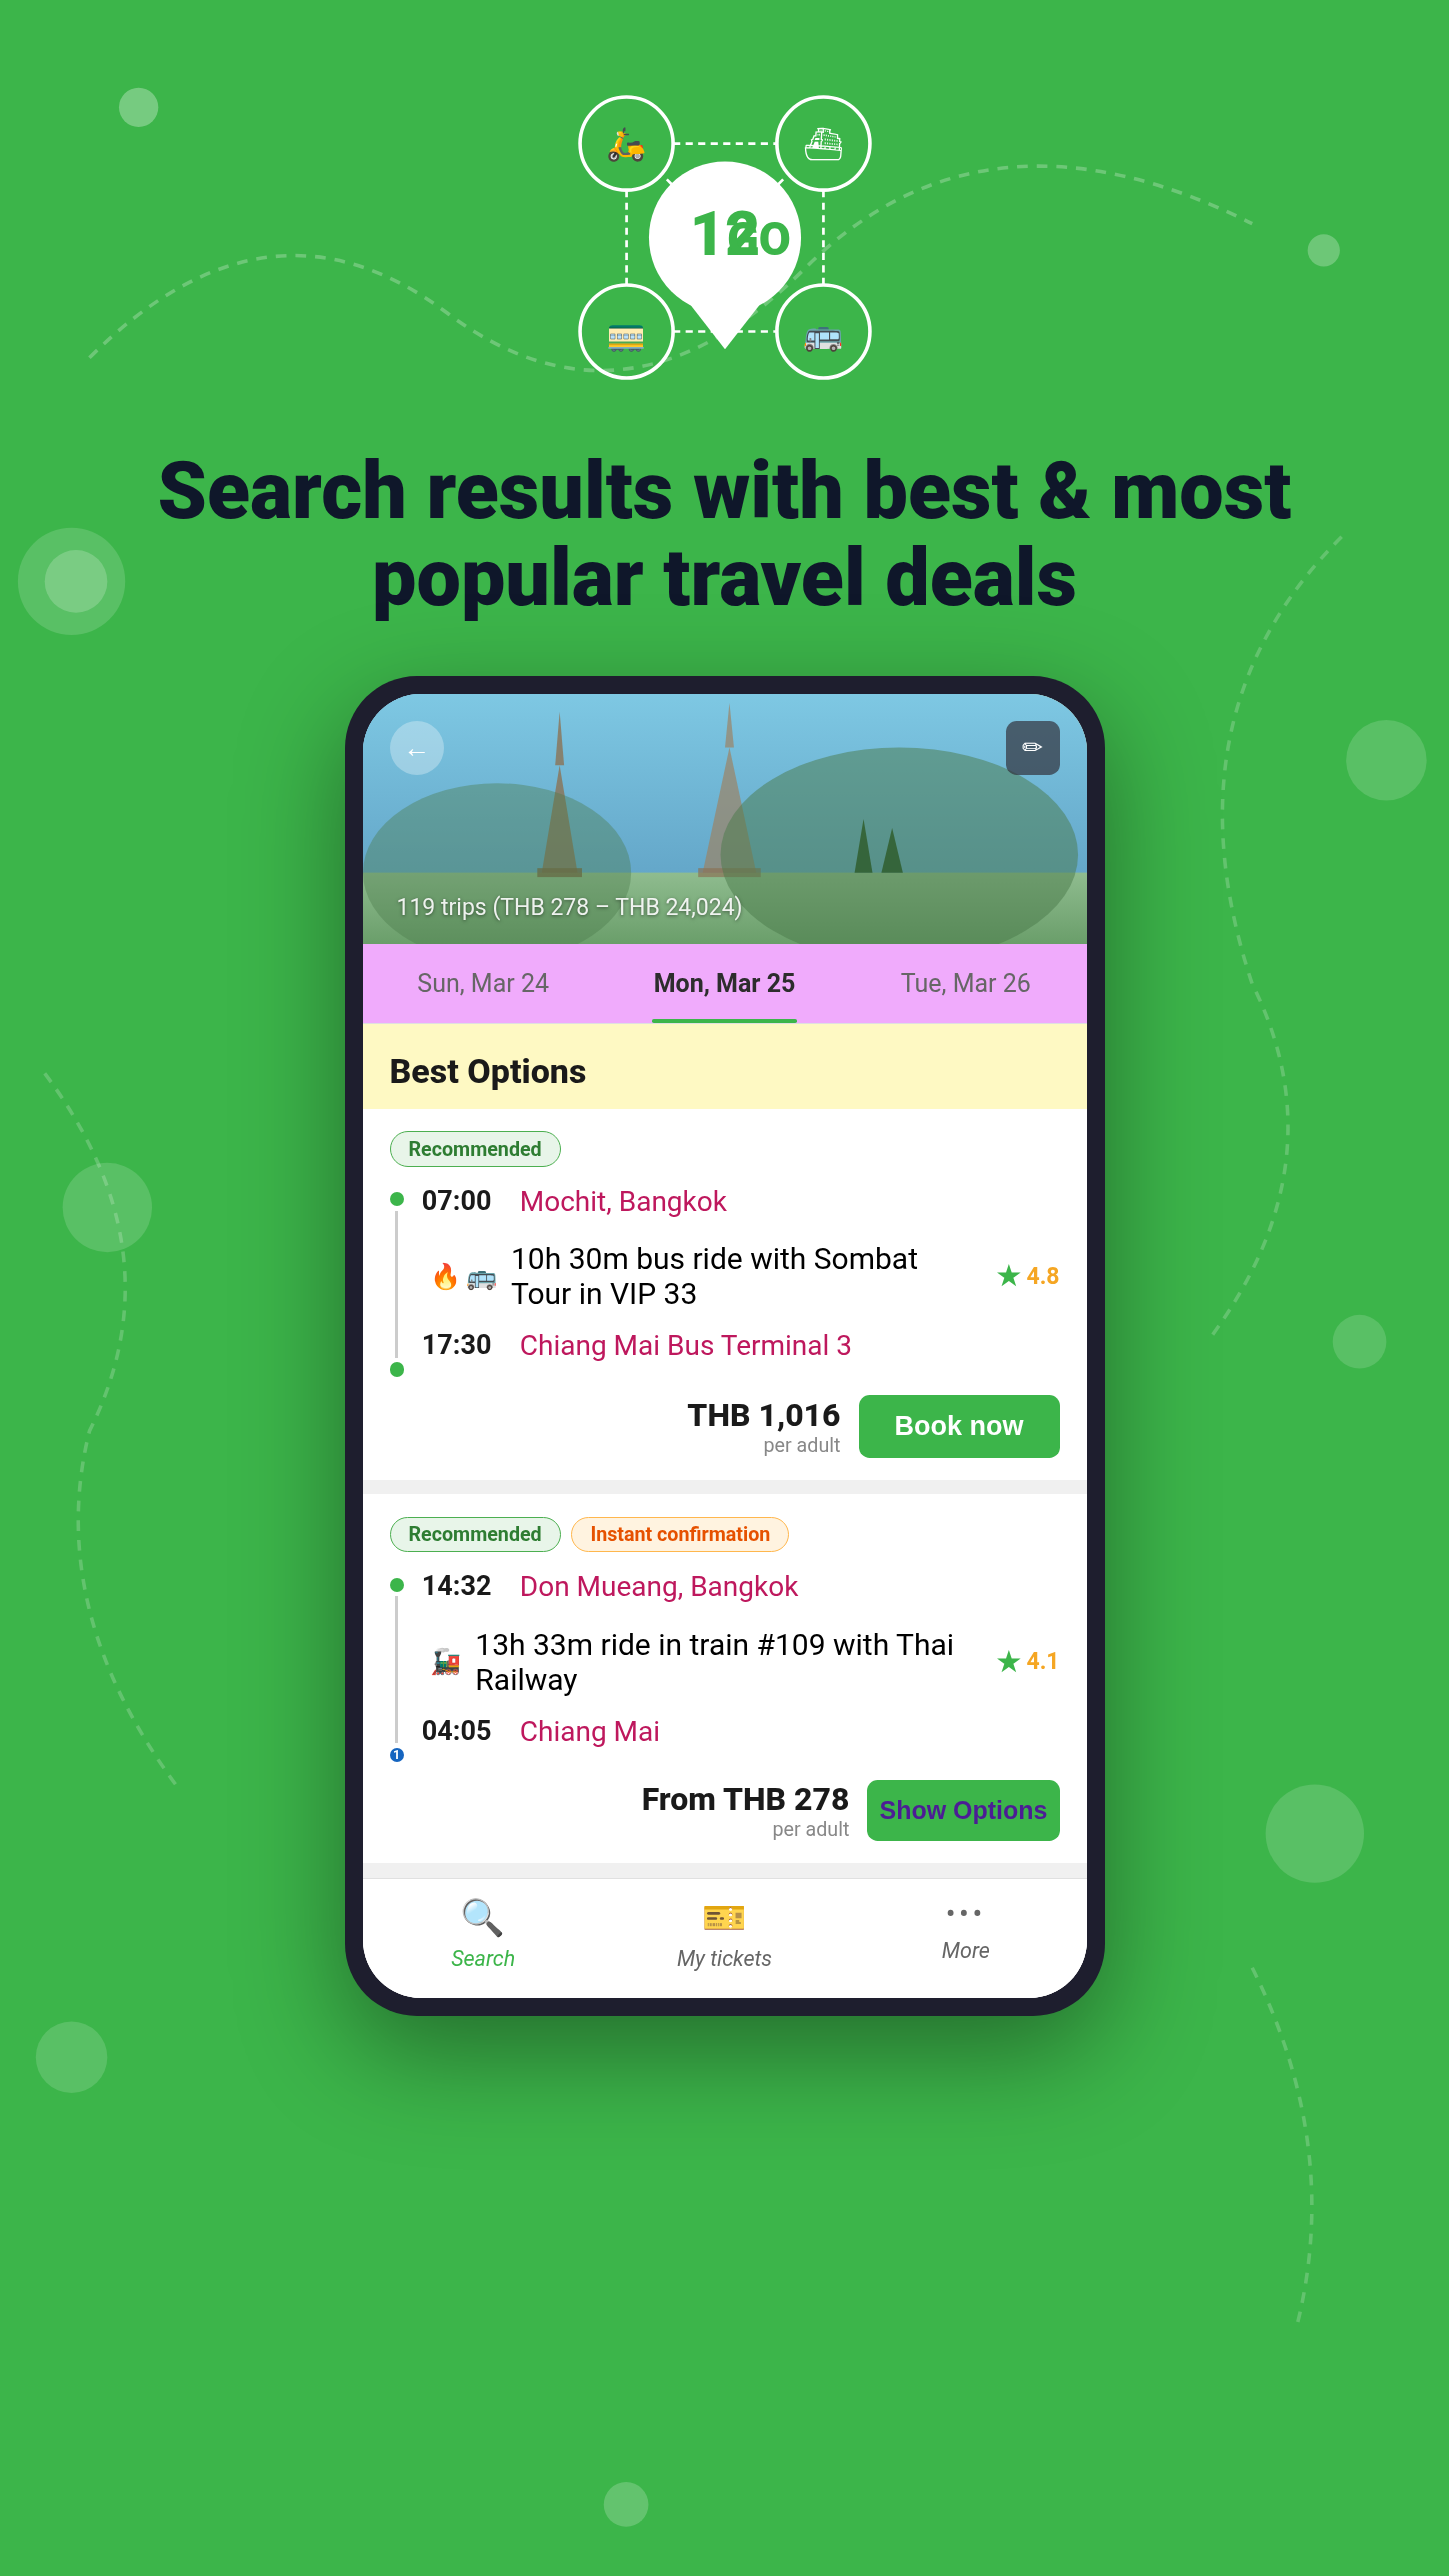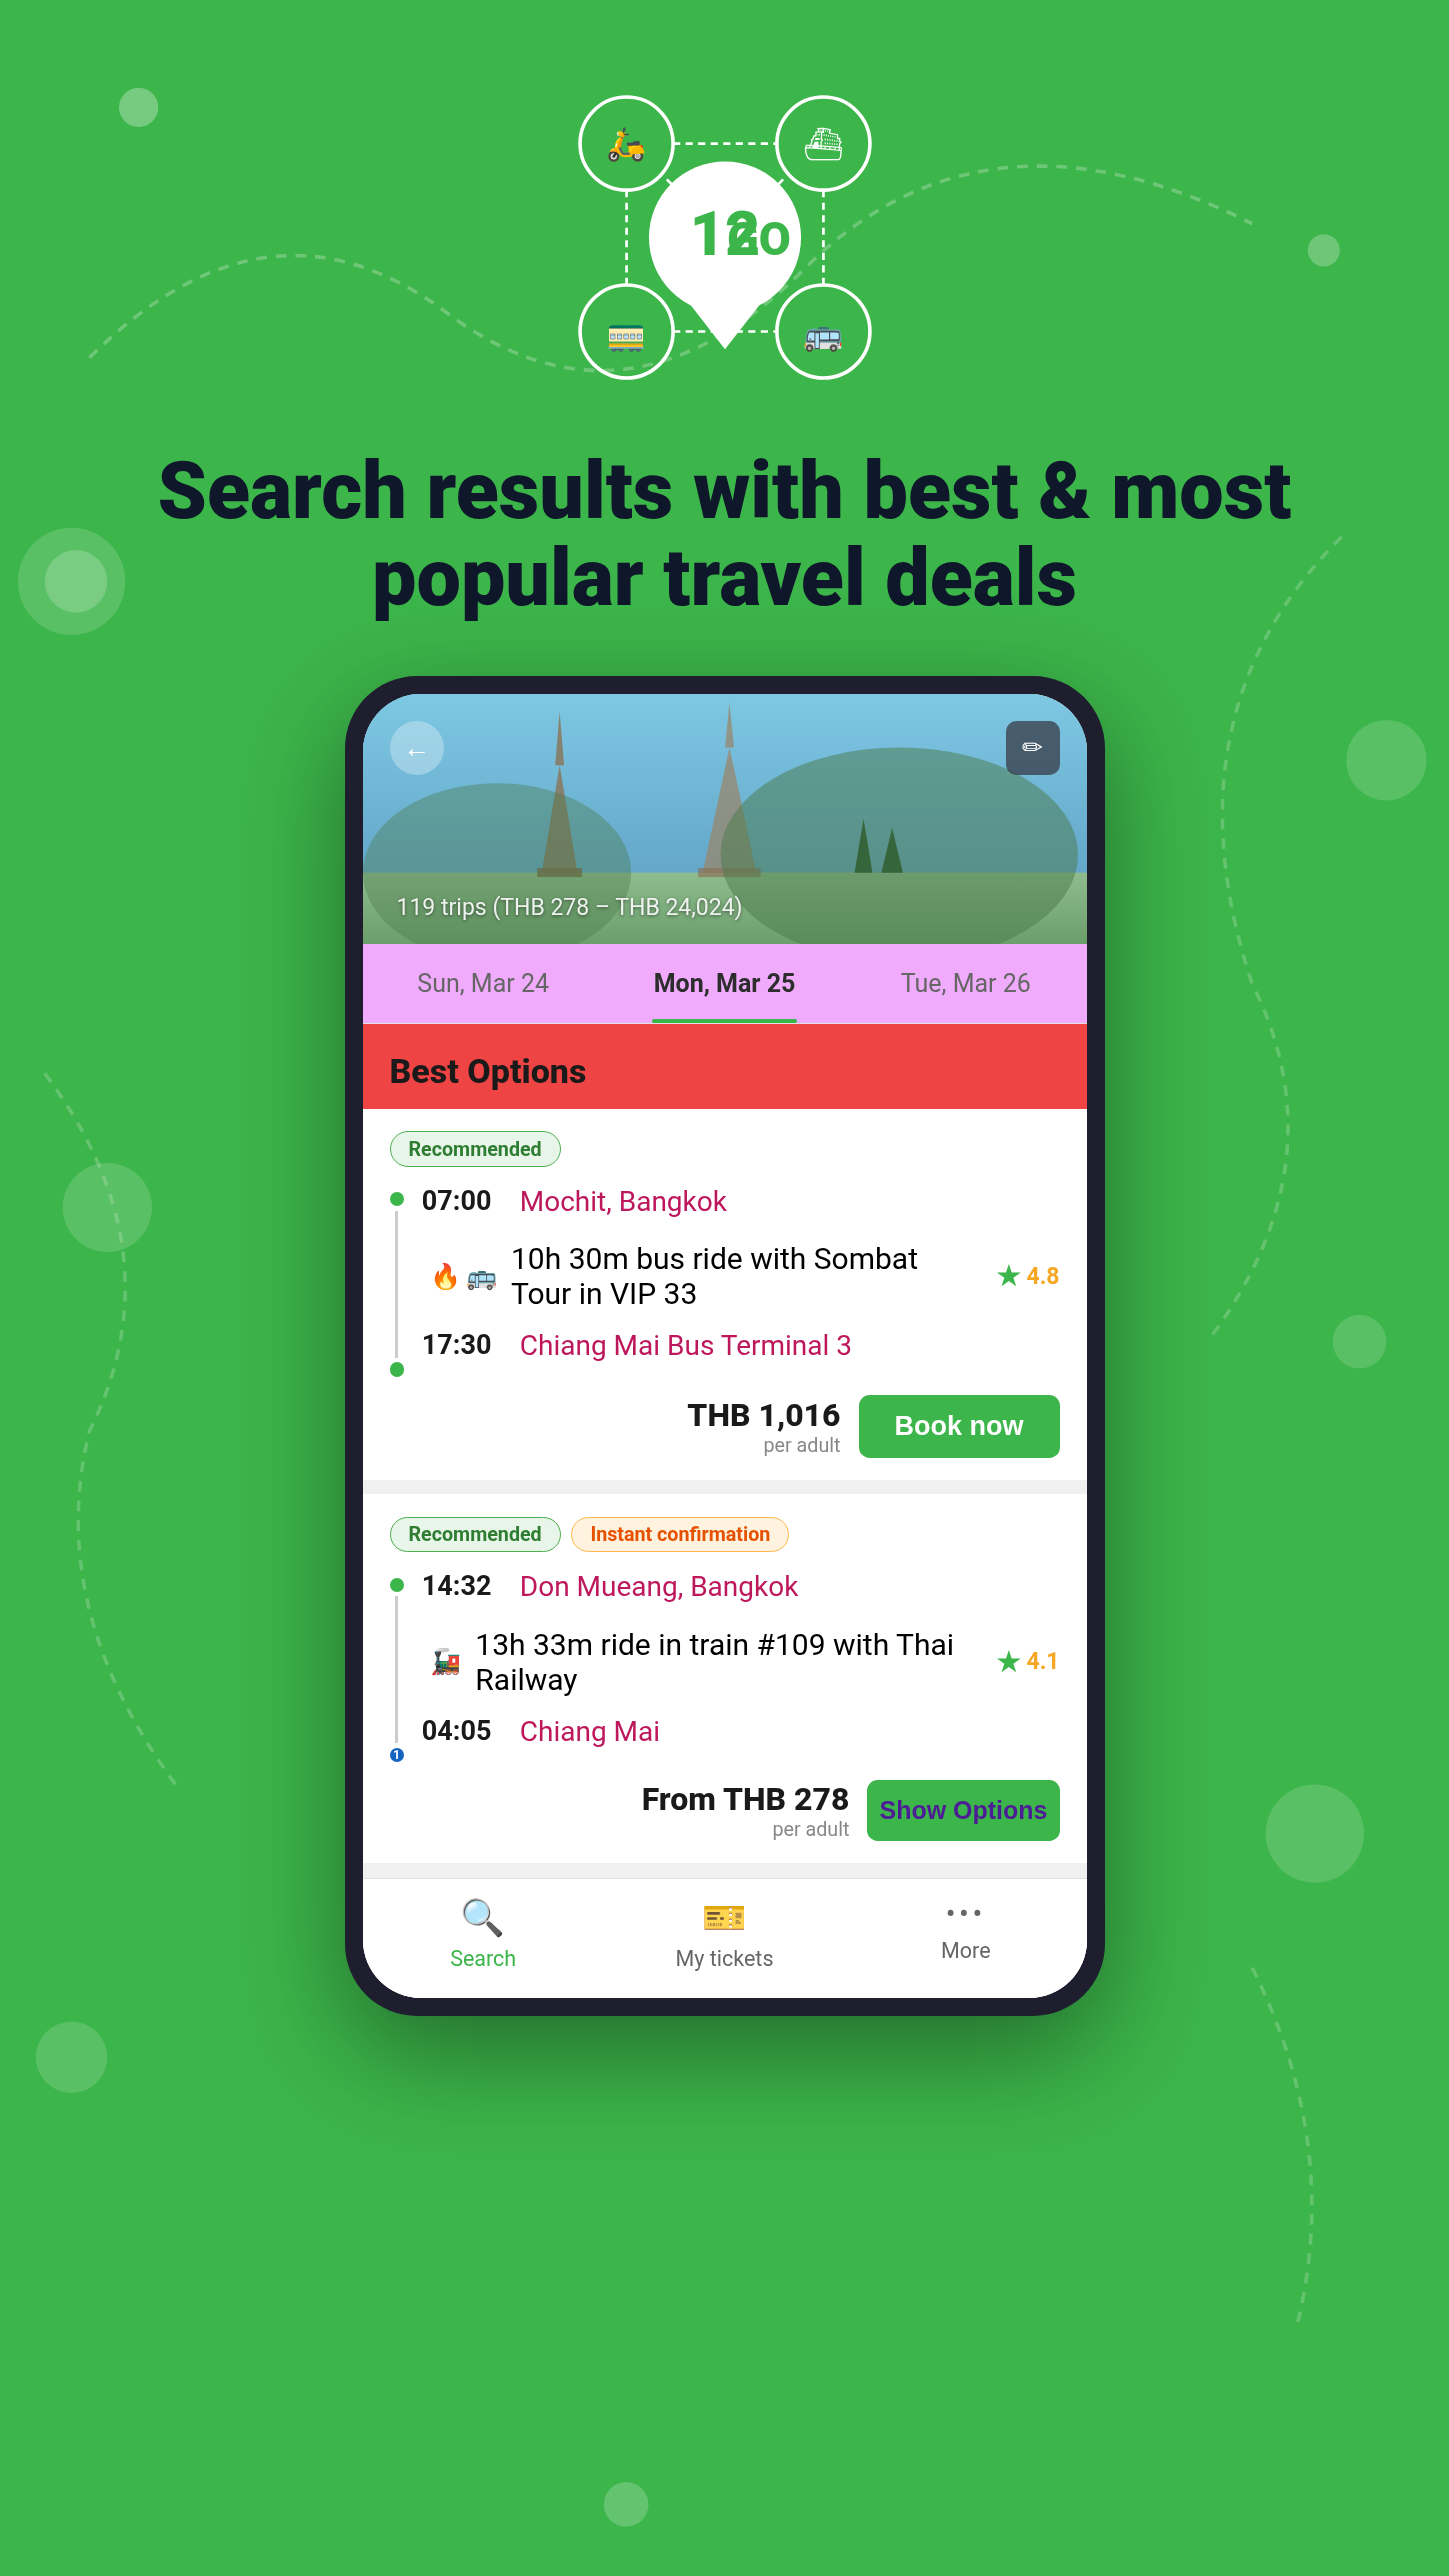--- a/index.html
+++ b/index.html
@@ -164,21 +164,21 @@
     .phone-content {
       background: #f0f0f0;
       padding: 0;
     }
 
     .section-title {
       font-size: 34px;
       font-weight: 800;
       color: #1a1a1a;
       padding: 27px 27px 18px;
-      background: #ef4444;
+      background: #fef9c3;
     }
 
     
     .trip-card {
       background: white;
       margin: 0 0 14.3px 0;
       padding: 22.4px 27px;
       border-radius: 0;
     }
 
@@ -352,20 +352,21 @@
       cursor: pointer;
     }
 
     .nav-icon {
       font-size: 36px;
     }
 
     .nav-label {
       font-size: 21.5px;
       color: #666;
+      font-style: italic;
     }
 
     .nav-label.active {
       color: #3cb54a;
     }
 
     .nav-icon.active {
       color: #3cb54a;
     }
 

